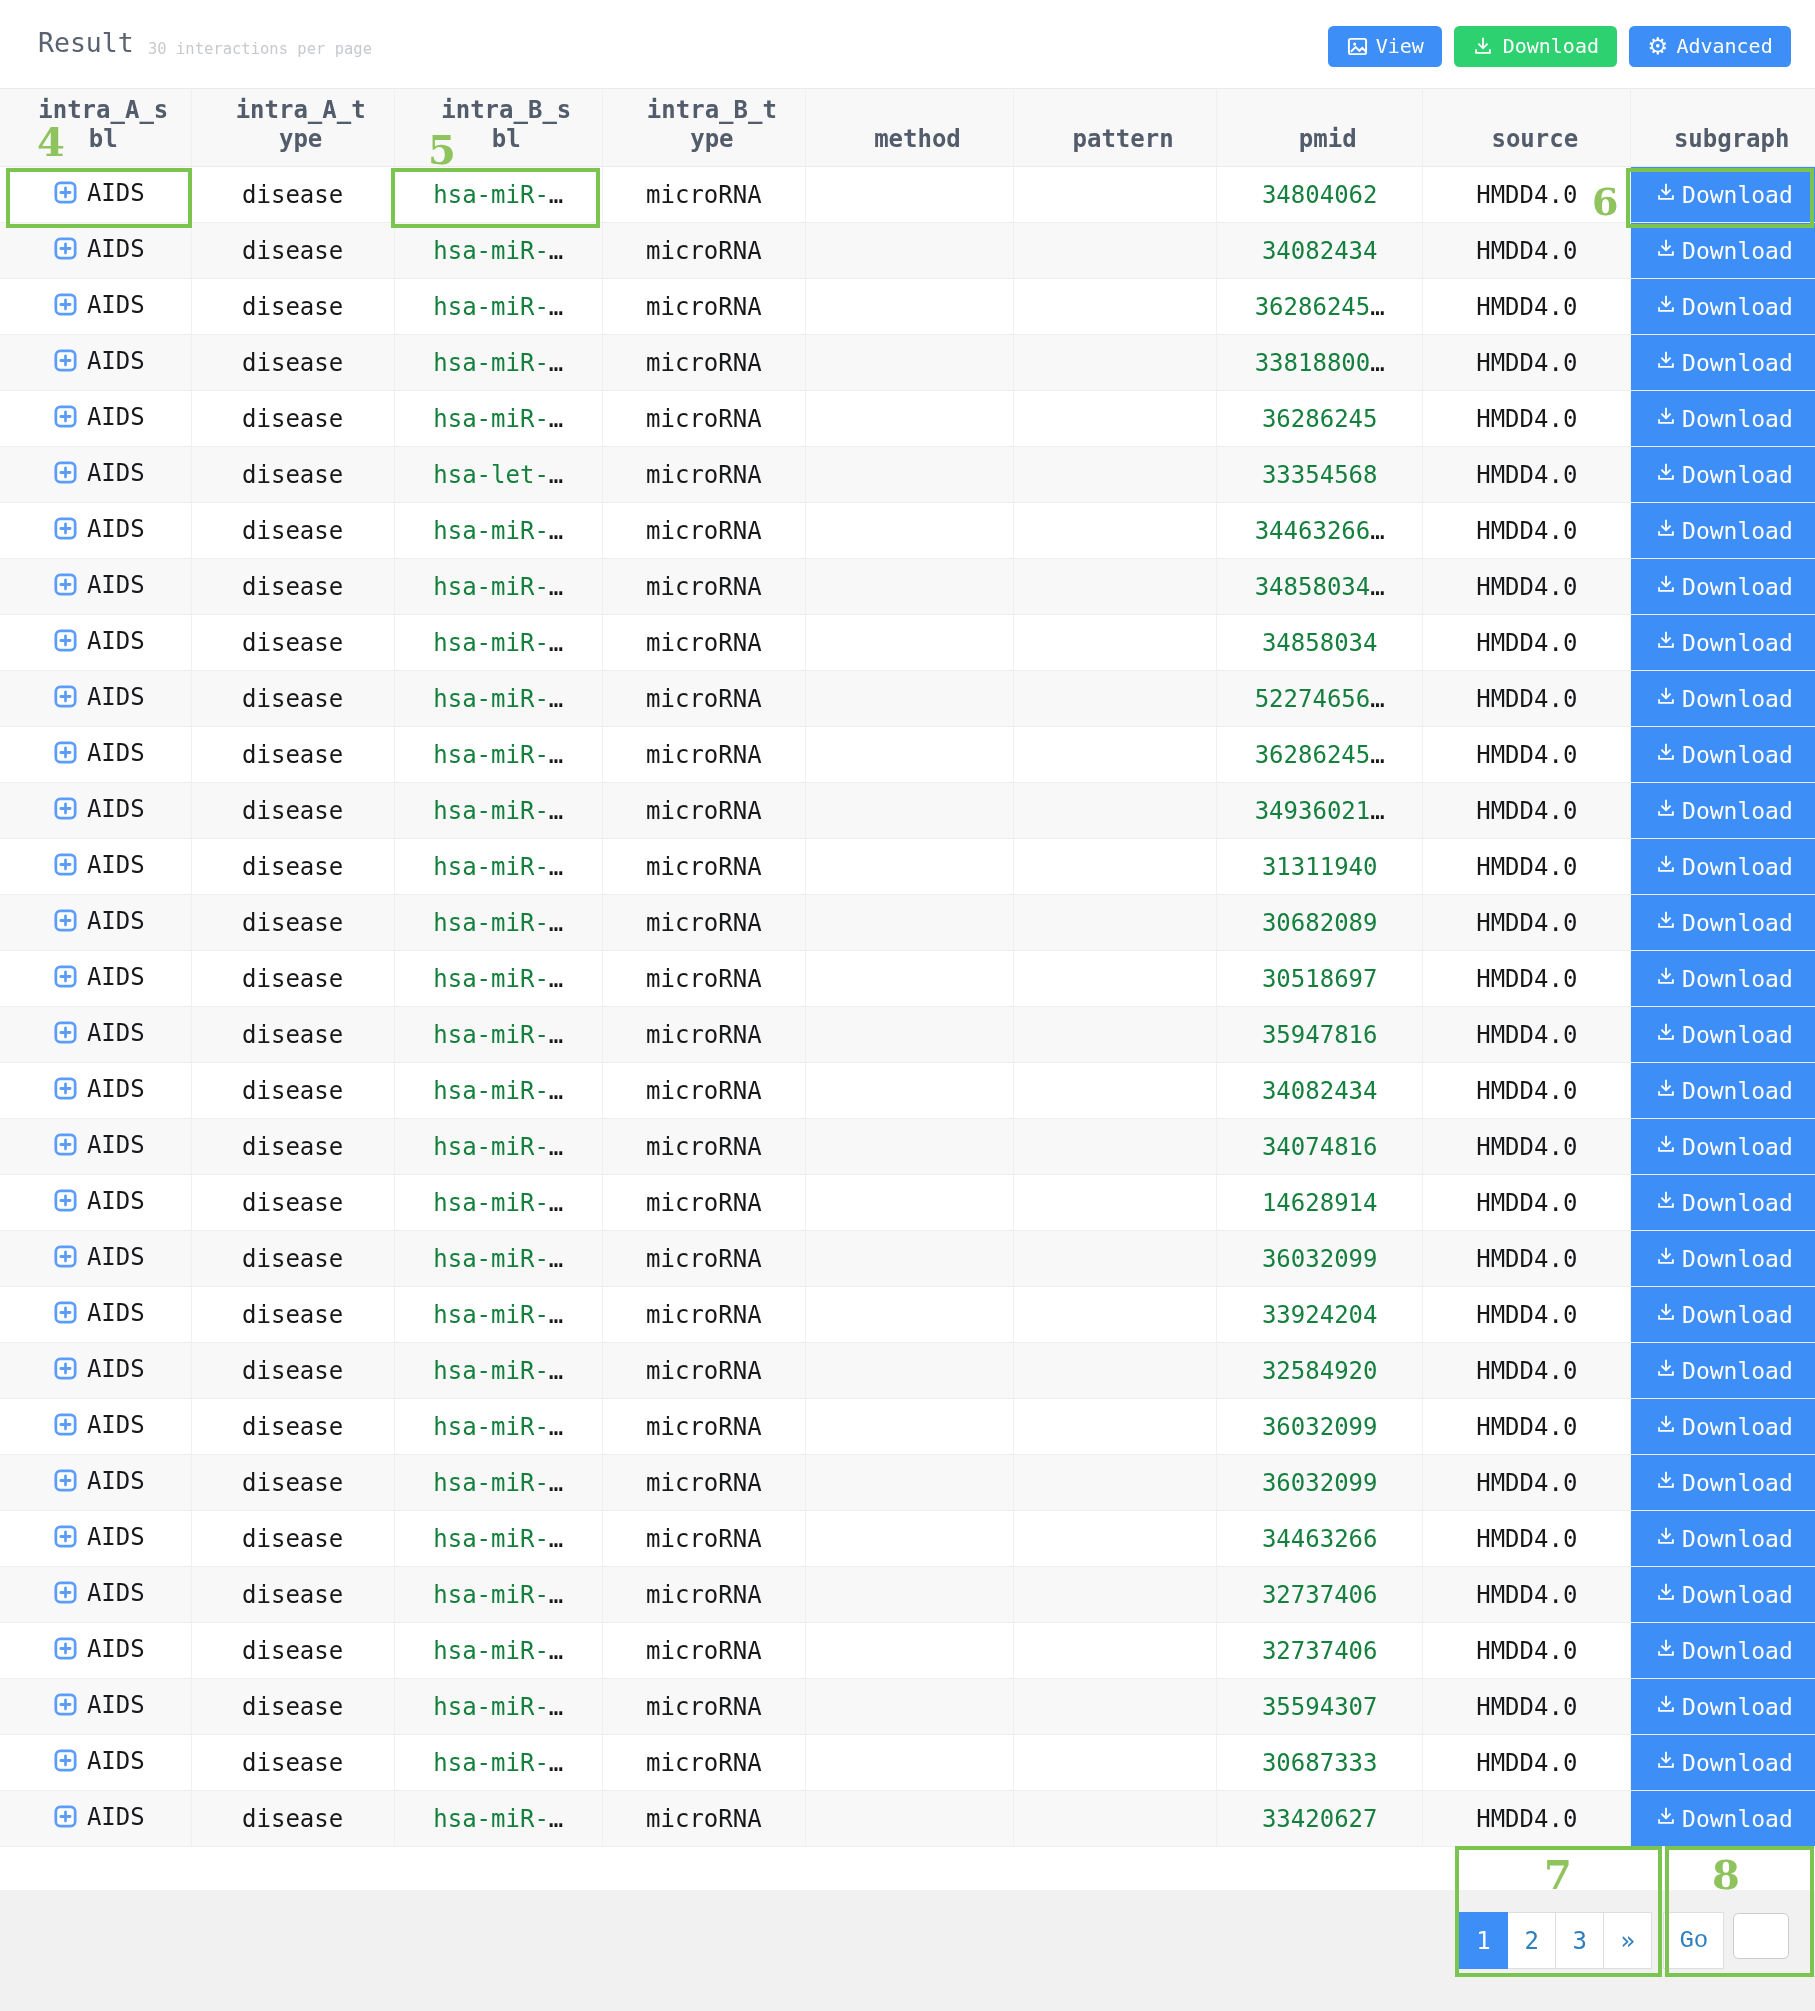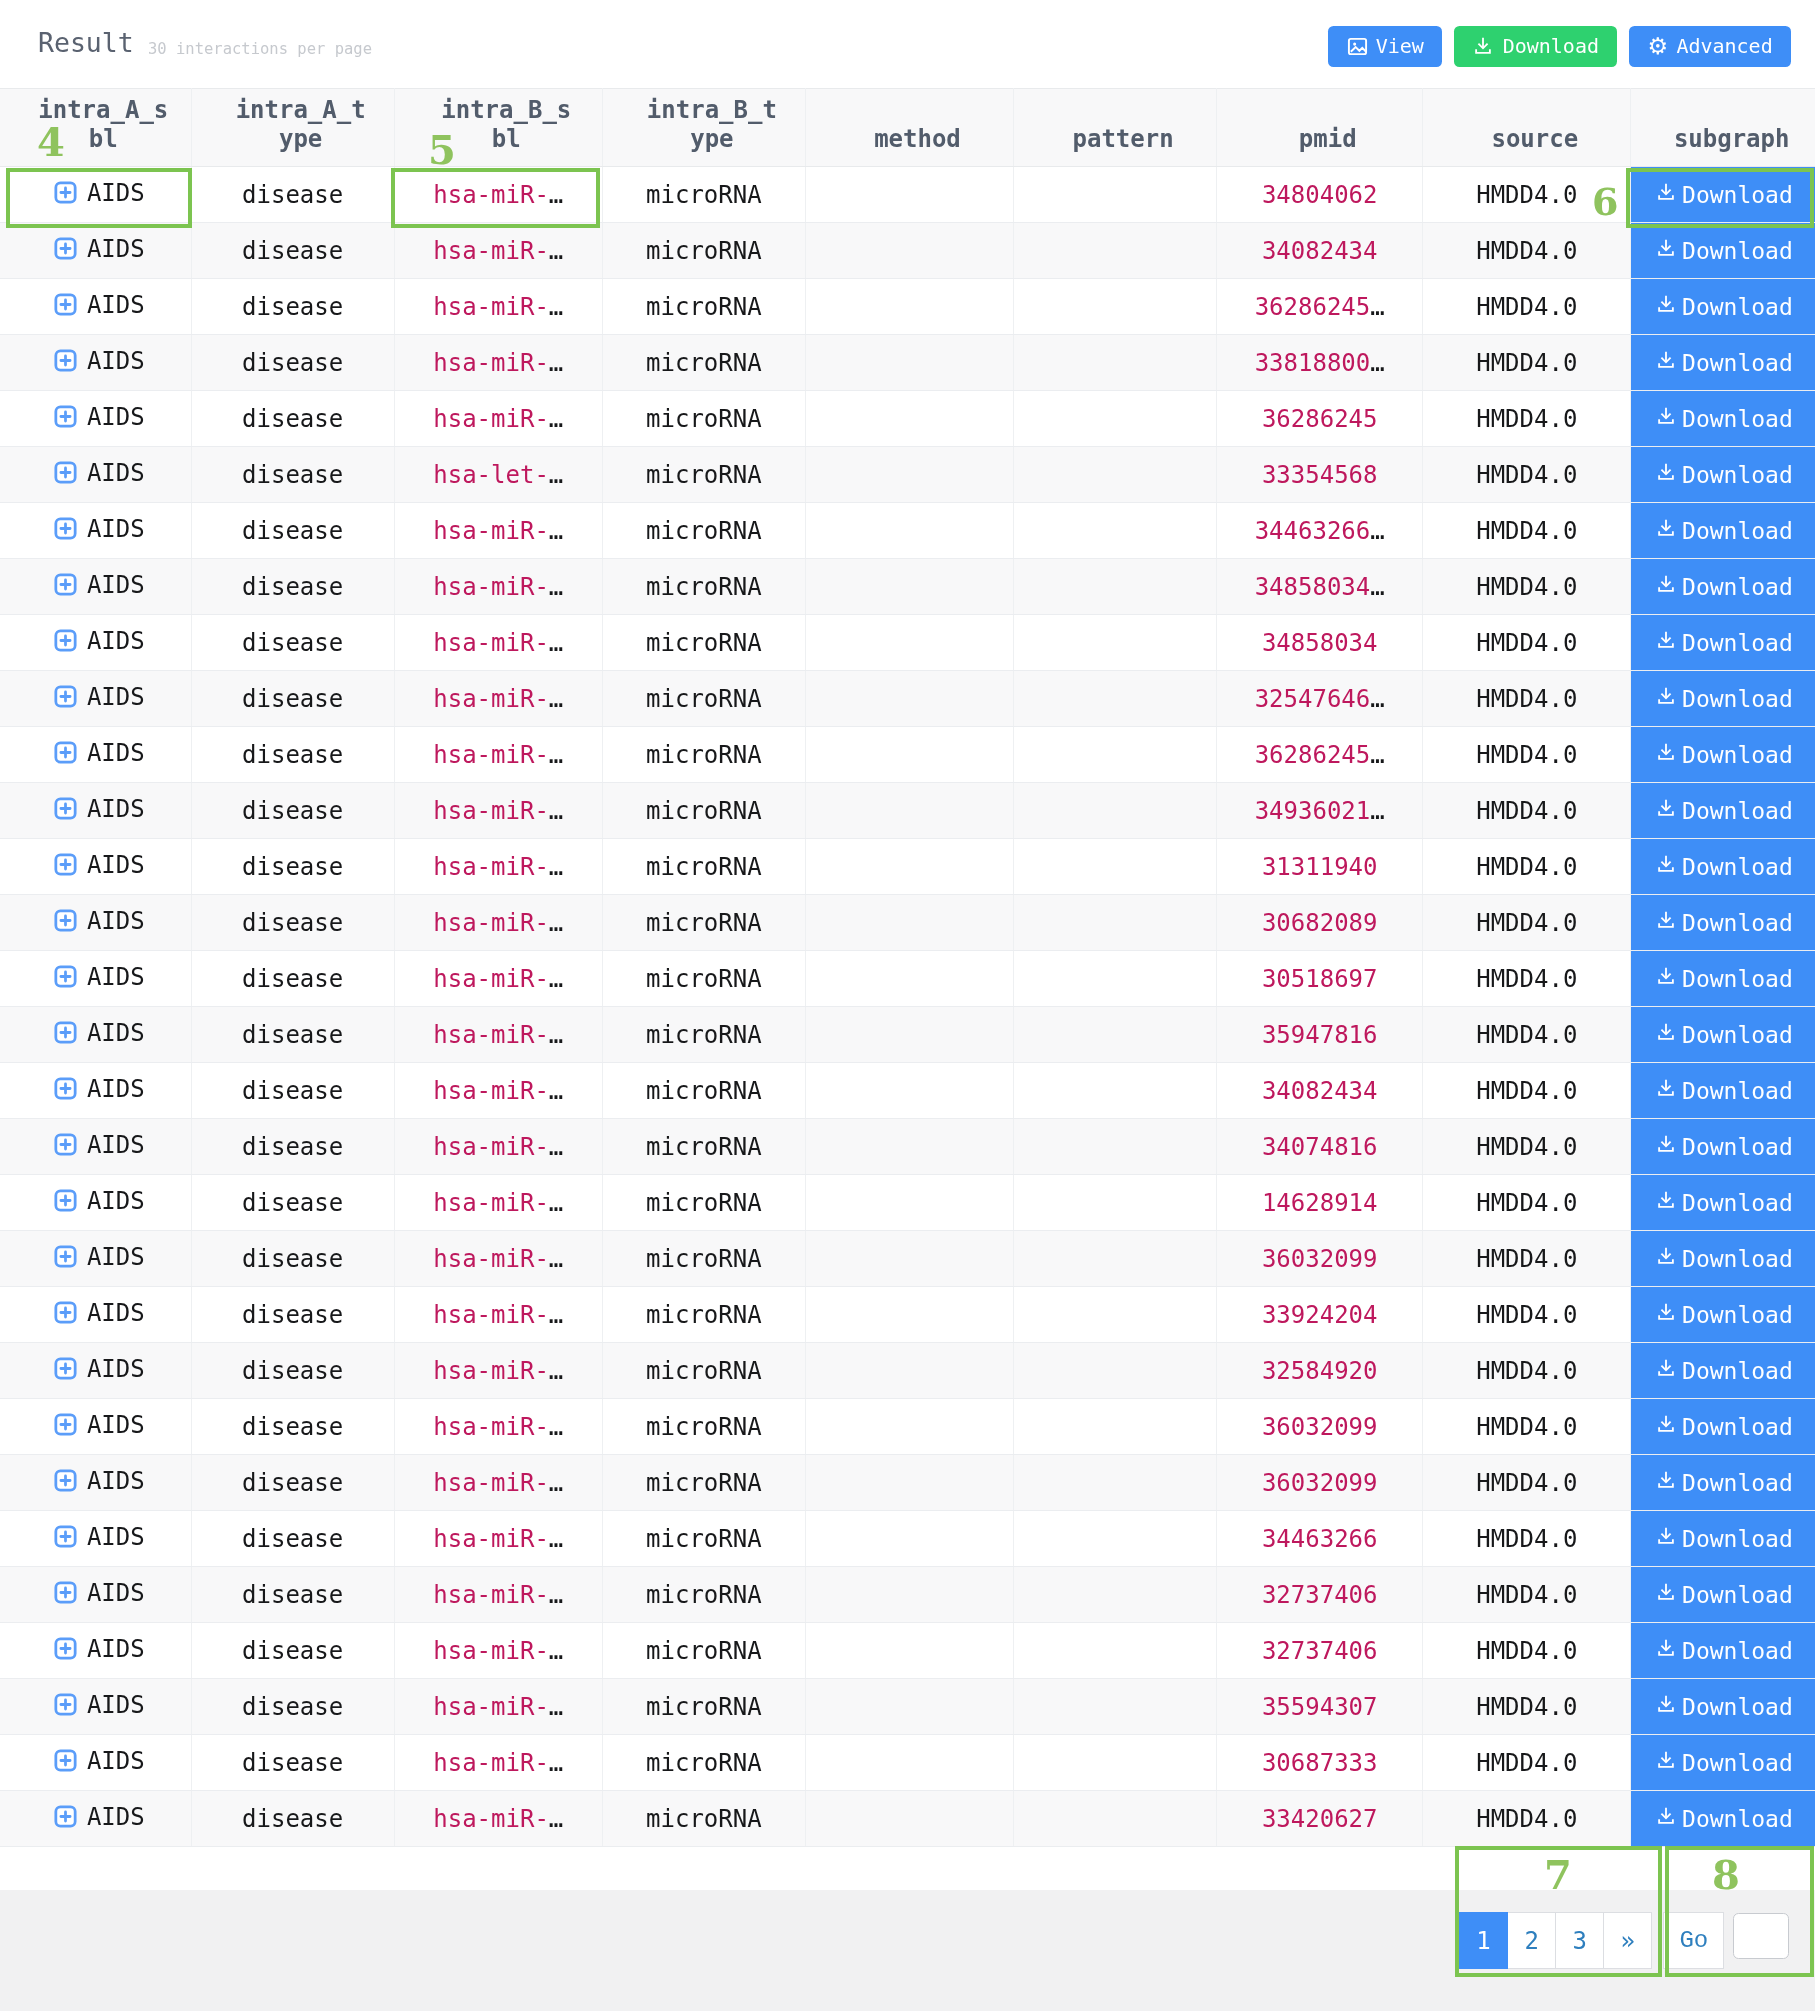--- a/index.html
+++ b/index.html
@@ -35,21 +35,21 @@
   tbody td {
     height:55px; box-sizing:content-box; background:#fff;
     border-bottom:0.9px solid #ebedf0; border-right:0.9px solid #eef0f2;
     text-align:center; vertical-align:middle; font-size:24px; color:#17181a; padding:0;
   }
   tbody td:last-child { border-right:none; }
   tbody tr:nth-child(even) td { background:#f8f8f9; }
   .rowline { display:inline-flex; align-items:center; gap:10px;padding-left:8px; }
   .plus { display:inline-flex; cursor:pointer; }
   .plus svg { display:block; }
-  .link { color:#be185d; cursor:pointer; }
+  .link { color:#15803d; cursor:pointer; }
   .ell { color:#17181a; }
   .dl-cell { position:relative; padding:0; }
   .dl-btn {
     position:absolute; left:0; top:0; width:100%; height:100%;
     border:none; background:#3e8ef7; color:#fff;
     font-family:"DejaVu Sans Mono", monospace; font-size:23px;
     display:flex; align-items:center; justify-content:center; gap:5.5px; cursor:pointer;
   }
 
   
@@ -493,21 +493,21 @@
       </span>
     </td>
     <td>disease</td>
     <td>
       <span class="link">hsa-miR-</span><span class="ell">…</span>
     </td>
     <td>microRNA</td>
     <td></td>
     <td></td>
     <td>
-      <span class="link">32547646</span><span class="ell">…</span>
+      <span class="link">52274656</span><span class="ell">…</span>
     </td>
     <td>HMDD4.0</td>
     <td class="dl-cell">
       <button class="dl-btn">
         <span class="ico">
           <svg width="22" height="22" viewBox="0 0 24 24" fill="none" stroke="#ffffff" stroke-width="2">
             <path d="M12 3v11"></path>
                   <path d="M7 9.5l5 5 5-5"></path>
                   <path d="M4.5 15.5v4h15v-4"></path>
           </svg>

